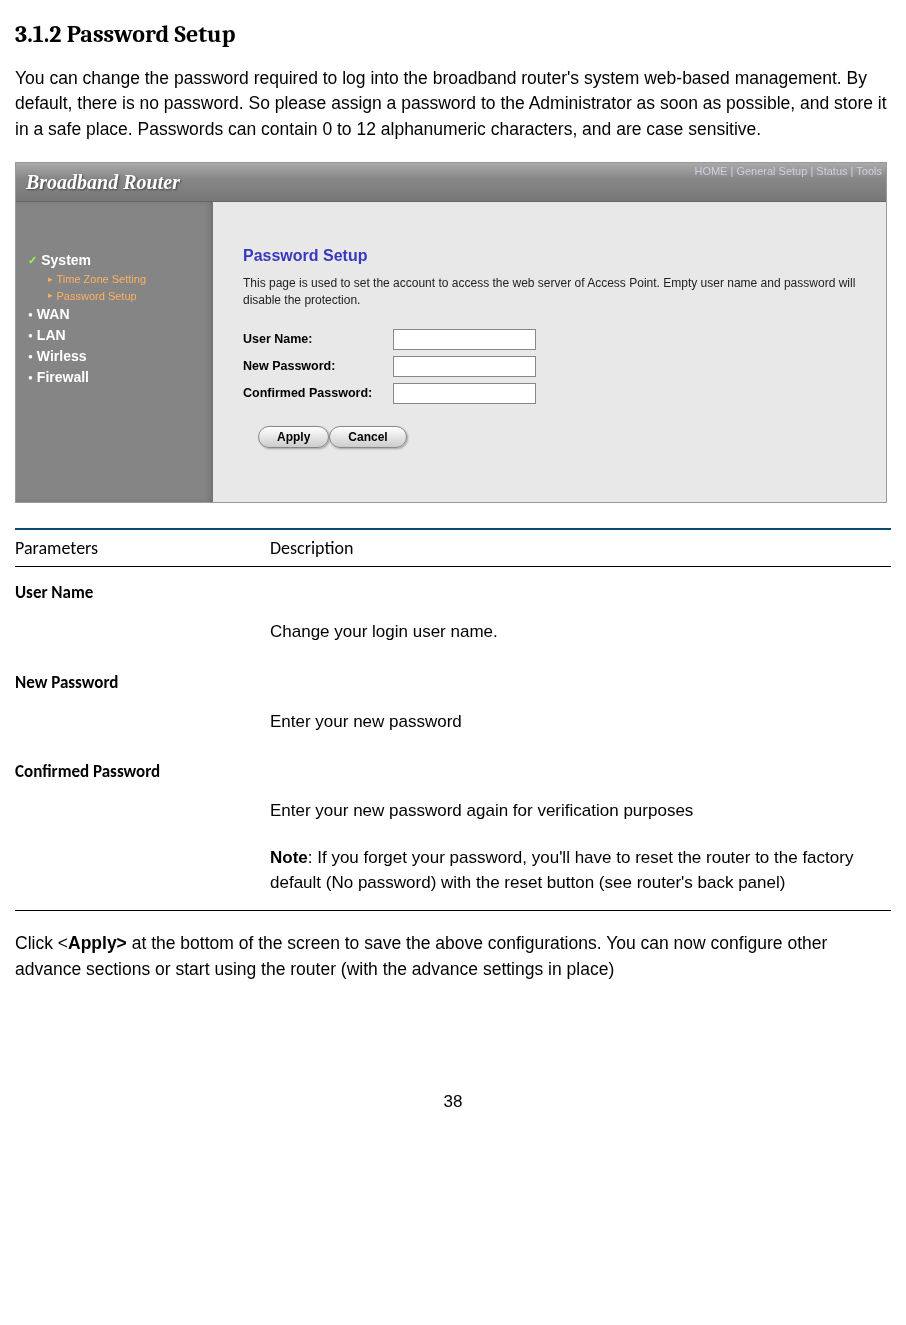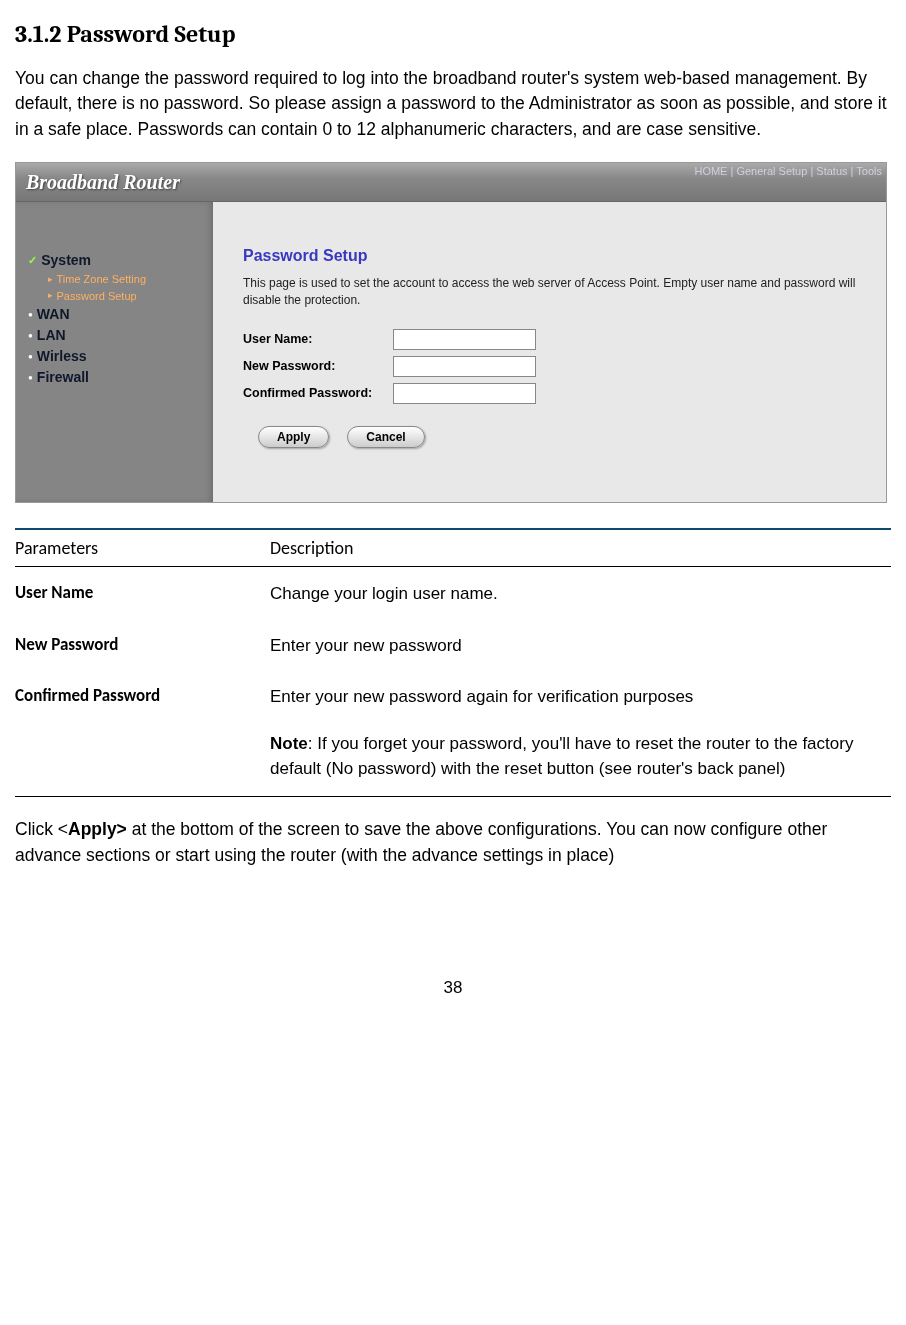--- a/index.html
+++ b/index.html
@@ -57,21 +57,21 @@
       display: flex;
       min-height: 300px;
     }
     .sidebar {
       width: 185px;
       background: #858585;
       padding: 48px 0 0 12px;
       box-shadow: inset -4px 0 8px -4px rgba(0,0,0,0.3);
     }
     .sidebar-item {
-      color: #0f172a;
+      color: #ffffff;
       font-weight: bold;
       font-size: 14px;
       line-height: 1.5;
       display: flex;
       align-items: center;
       gap: 4px;
     }
     .sidebar-item.active::before {
       content: "✓";
       color: #8fff40;
@@ -127,21 +127,20 @@
       height: 17px;
       border: 1px solid #888;
       background: white;
       font-size: 12px;
       padding: 1px 3px;
     }
     .btn-row {
       margin-top: 22px;
       margin-left: 15px;
       display: flex;
-      gap: 18px;
     }
     .pill-btn {
       background: linear-gradient(to bottom, #fff, #ccc);
       border: 1px solid #888;
       border-radius: 12px;
       padding: 3px 18px;
       font-size: 12px;
       font-weight: bold;
       cursor: pointer;
       box-shadow: 1px 1px 2px rgba(0,0,0,0.3);
@@ -173,20 +172,21 @@
     .param-name {
       width: 255px;
       font-family: Calibri, Arial, sans-serif;
       font-weight: bold;
       font-size: 17px;
     }
     .param-desc {
       flex: 1;
       font-size: 17px;
       line-height: 1.45;
+      margin-top: 38px;
     }
     .param-note {
       padding: 0 0 0 255px;
       font-size: 17px;
       line-height: 1.45;
       margin-top: 10px;
     }
     .closing-rule {
       border-top: 1px solid black;
       margin: 15px 0 20px 0;

